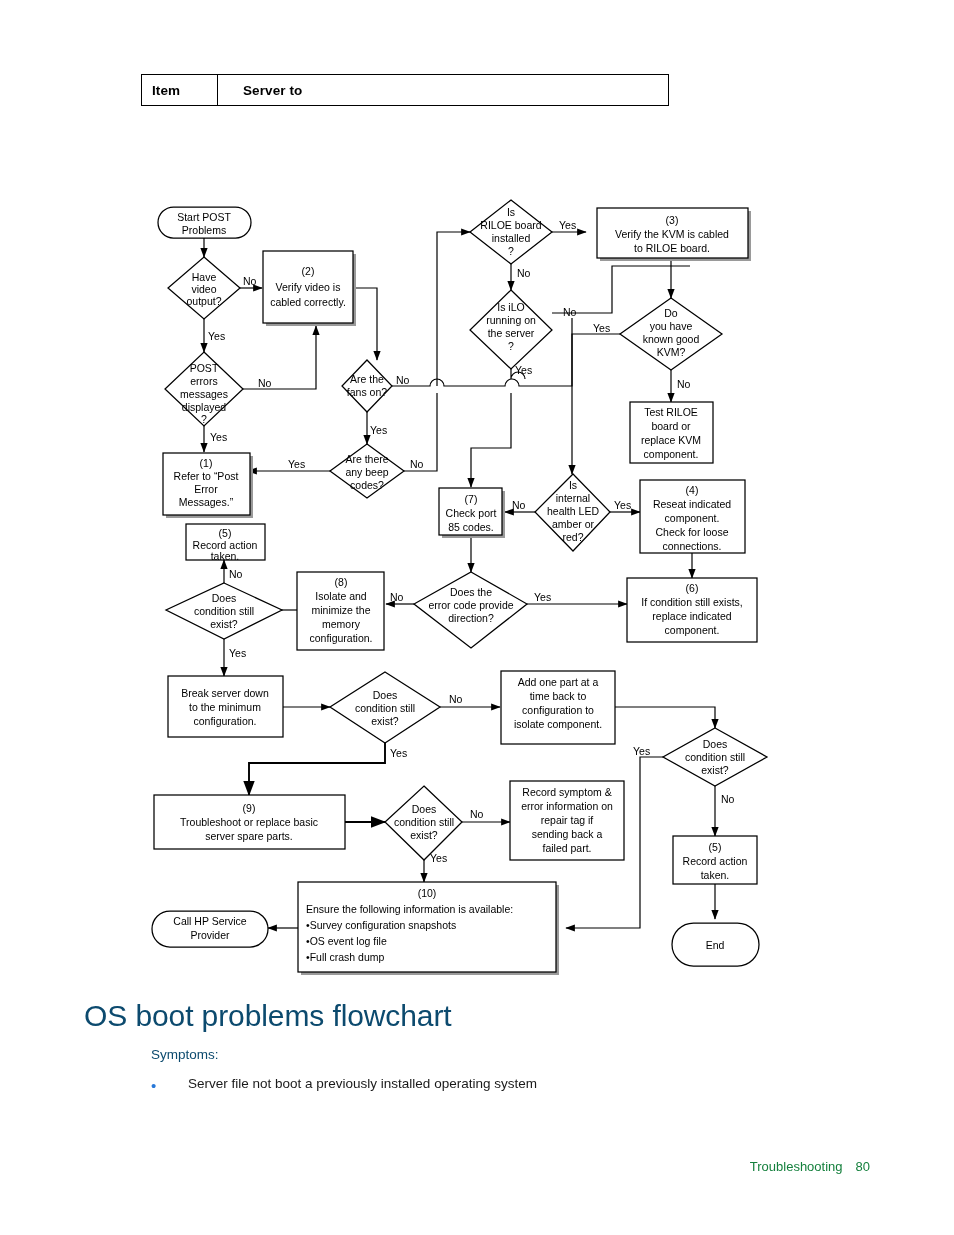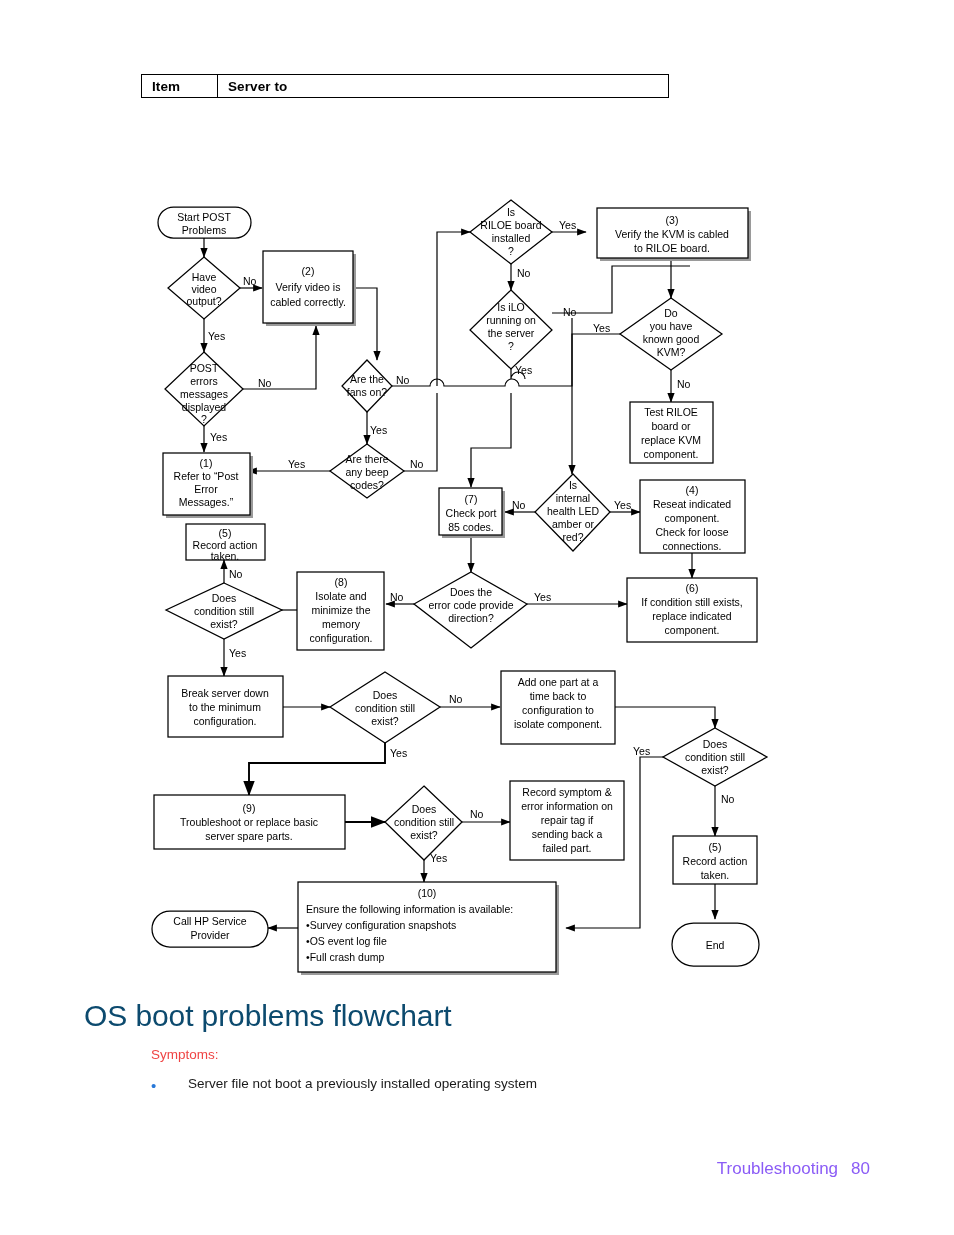--- a/index.html
+++ b/index.html
@@ -16,24 +16,25 @@
     color: #000000;
     overflow: hidden;
   }
 
   
   .top-table {
     position: absolute;
     left: 141px;
     top: 74px;
     width: 528px;
-    height: 24px;
+    height: 32px;
     border: 1.6px solid #000;
     box-sizing: border-box;
     display: flex;
+    gap: 15px;
   }
   .top-table .cell {
     display: flex;
     align-items: center;
     font-size: 13.5px;
     font-weight: bold;
     letter-spacing: .1px;
     box-sizing: border-box;
     height: 100%;
   }
@@ -95,21 +96,21 @@
     color: #0c4a6e;
     font-weight: normal;
     letter-spacing: -0.1px;
     white-space: nowrap;
   }
   .symptoms-label {
     position: absolute;
     left: 151px;
     top: 1047px;
     font-size: 13.5px;
-    color: #ef4444;
+    color: #0c4a6e;
   }
   .bullet-row {
     position: absolute;
     left: 151px;
     top: 1076px;
     width: 700px;
     font-size: 13.5px;
     color: #1a1a1a;
   }
   .bullet-dot {
@@ -125,22 +126,22 @@
     left: 37px;
     top: 0;
     white-space: nowrap;
   }
 
   
   .footer {
     position: absolute;
     right: 84px;
     top: 1159px;
-    font-size: 17px;
-    color: #8b5cf6;
+    font-size: 13px;
+    color: #15803d;
     white-space: nowrap;
   }
   .footer .pg { margin-left: 13px; }
 </style>
 </head>
 <body>
 
 <div class="top-table">
   <div class="cell cell-item">Item</div>
   <div class="cell cell-refer">Server to</div>

